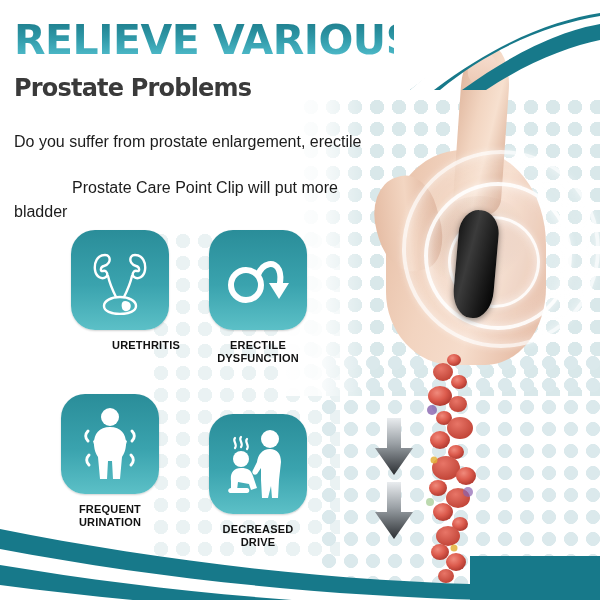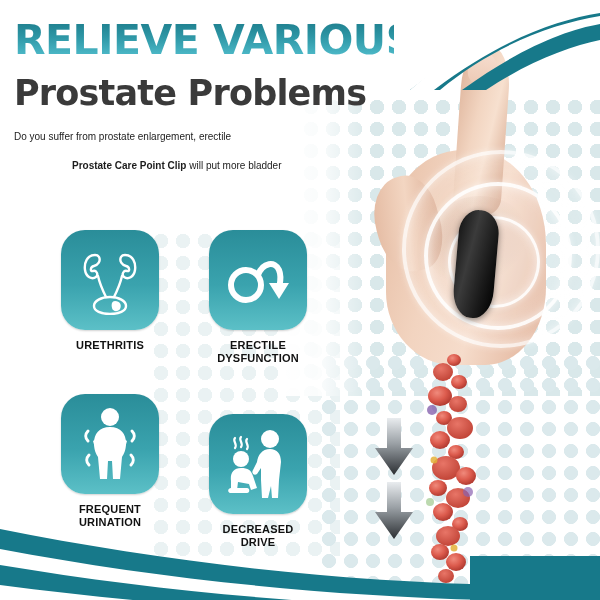--- a/index.html
+++ b/index.html
@@ -43,34 +43,34 @@
     position:absolute;left:14px;top:20px;width:380px;
     font-size:41px;font-weight:700;letter-spacing:-.5px;line-height:1;
     font-family:"DejaVu Sans", sans-serif;
     background:linear-gradient(180deg,#1d7d8c 0%, #2e97a6 42%, #56c3d2 100%);
     -webkit-background-clip:text;background-clip:text;
     -webkit-text-fill-color:transparent;color:#2e97a6;
     white-space:nowrap;
   }
   #subhead{
     position:absolute;left:14px;top:76px;width:400px;
-    font-size:35px;font-weight:700;color:#3a3a3a;letter-spacing:-.8px;
+    font-size:24px;font-weight:700;color:#3a3a3a;letter-spacing:-.8px;
     line-height:1;font-family:"DejaVu Sans", sans-serif;white-space:nowrap;
   }
   #bodycopy{
     position:absolute;left:14px;top:130px;width:368px;
-    font-size:10px;line-height:1.45;color:#1c1c1c;
+    font-size:16px;line-height:1.45;color:#1c1c1c;
     font-family:"Liberation Sans", sans-serif;
   }
   #bodycopy .ind{display:inline-block;width:58px;}
-  #bodycopy b{font-weight:700;text-align:center;}
+  #bodycopy b{font-weight:400;text-align:center;}
 
   
   .card-wrap{position:absolute;width:120px;text-align:center;}
-  #card-urethritis{left:50px;top:230px;}
+  #card-urethritis{left:60px;top:230px;text-align:right;}
   #card-ed{left:198px;top:230px;}
   #card-frequent{left:50px;top:394px;}
   #card-drive{left:198px;top:390px;margin-top:24px;}
 
   .tile{
     width:98px;height:100px;margin:0 auto;border-radius:24px;
     background:linear-gradient(180deg,#2a8d99 0%, #3aa3ae 55%, #5cc0c7 100%);
     display:flex;align-items:center;justify-content:center;
     box-shadow:0 1px 2px rgba(0,0,0,.18);
   }

